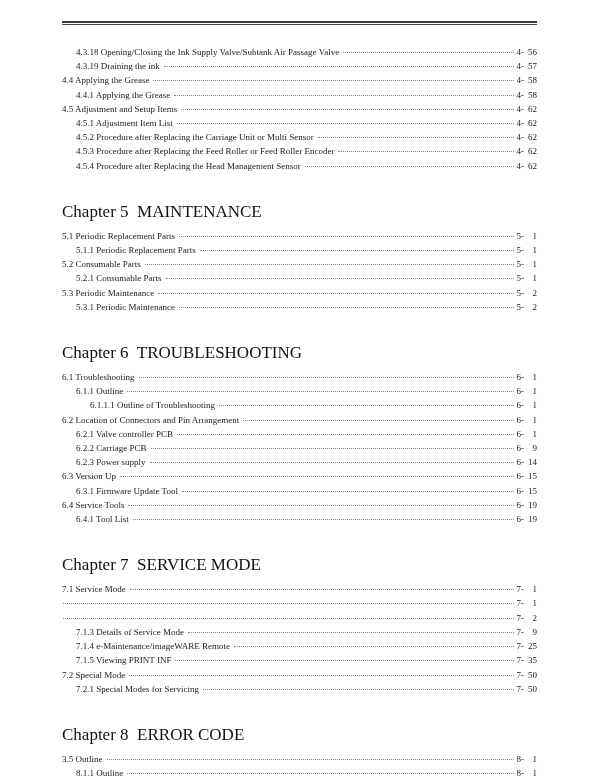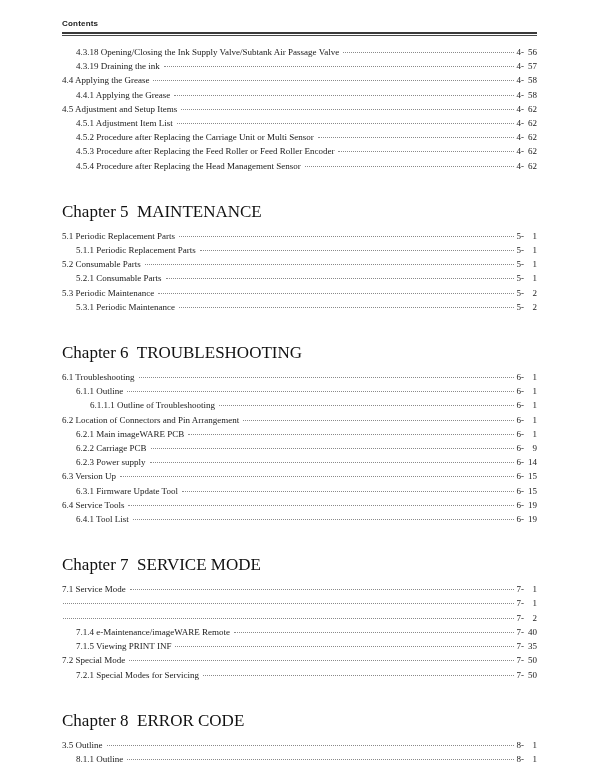--- a/index.html
+++ b/index.html
@@ -120,21 +120,20 @@
   .block-gap {
     height: 31px;
   }
 </style>
 </head>
 <body>
 
 <div id="page">
 
   <div id="header">
-    <div id="header-title">Contents</div>
     <div id="header-rule-thick"></div>
     <div id="header-rule-thin"></div>
   </div>
 
   <div id="toc">
       <div class="block">
         <div class="toc-row lvl2">
           <span class="toc-title">4.3.18 Opening/Closing the Ink Supply Valve/Subtank Air Passage Valve</span>
           <span class="toc-leader"></span>
           <span class="toc-page"><span class="pg-chapter">4-</span><span class="pg-num">56</span></span>
@@ -231,21 +230,21 @@
           <span class="toc-title">6.1.1.1 Outline of Troubleshooting</span>
           <span class="toc-leader"></span>
           <span class="toc-page"><span class="pg-chapter">6-</span><span class="pg-num">1</span></span>
         </div>
         <div class="toc-row lvl1">
           <span class="toc-title">6.2 Location of Connectors and Pin Arrangement</span>
           <span class="toc-leader"></span>
           <span class="toc-page"><span class="pg-chapter">6-</span><span class="pg-num">1</span></span>
         </div>
         <div class="toc-row lvl2">
-          <span class="toc-title">6.2.1 Main imageWARE PCB</span>
+          <span class="toc-title">6.2.1 Valve controller PCB</span>
           <span class="toc-leader"></span>
           <span class="toc-page"><span class="pg-chapter">6-</span><span class="pg-num">1</span></span>
         </div>
         <div class="toc-row lvl2">
           <span class="toc-title">6.2.2 Carriage PCB</span>
           <span class="toc-leader"></span>
           <span class="toc-page"><span class="pg-chapter">6-</span><span class="pg-num">9</span></span>
         </div>
         <div class="toc-row lvl2">
           <span class="toc-title">6.2.3 Power supply</span>
@@ -283,23 +282,28 @@
         </div>
         <div class="toc-row lvl2">
           <span class="toc-leader"></span>
           <span class="toc-page"><span class="pg-chapter">7-</span><span class="pg-num">1</span></span>
         </div>
         <div class="toc-row lvl2">
           <span class="toc-leader"></span>
           <span class="toc-page"><span class="pg-chapter">7-</span><span class="pg-num">2</span></span>
         </div>
         <div class="toc-row lvl2">
+          <span class="toc-title">7.1.3 Details of Service Mode</span>
+          <span class="toc-leader"></span>
+          <span class="toc-page"><span class="pg-chapter">7-</span><span class="pg-num">9</span></span>
+        </div>
+        <div class="toc-row lvl2">
           <span class="toc-title">7.1.4 e-Maintenance/imageWARE Remote</span>
           <span class="toc-leader"></span>
-          <span class="toc-page"><span class="pg-chapter">7-</span><span class="pg-num">40</span></span>
+          <span class="toc-page"><span class="pg-chapter">7-</span><span class="pg-num">25</span></span>
         </div>
         <div class="toc-row lvl2">
           <span class="toc-title">7.1.5 Viewing PRINT INF</span>
           <span class="toc-leader"></span>
           <span class="toc-page"><span class="pg-chapter">7-</span><span class="pg-num">35</span></span>
         </div>
         <div class="toc-row lvl1">
           <span class="toc-title">7.2 Special Mode</span>
           <span class="toc-leader"></span>
           <span class="toc-page"><span class="pg-chapter">7-</span><span class="pg-num">50</span></span>

